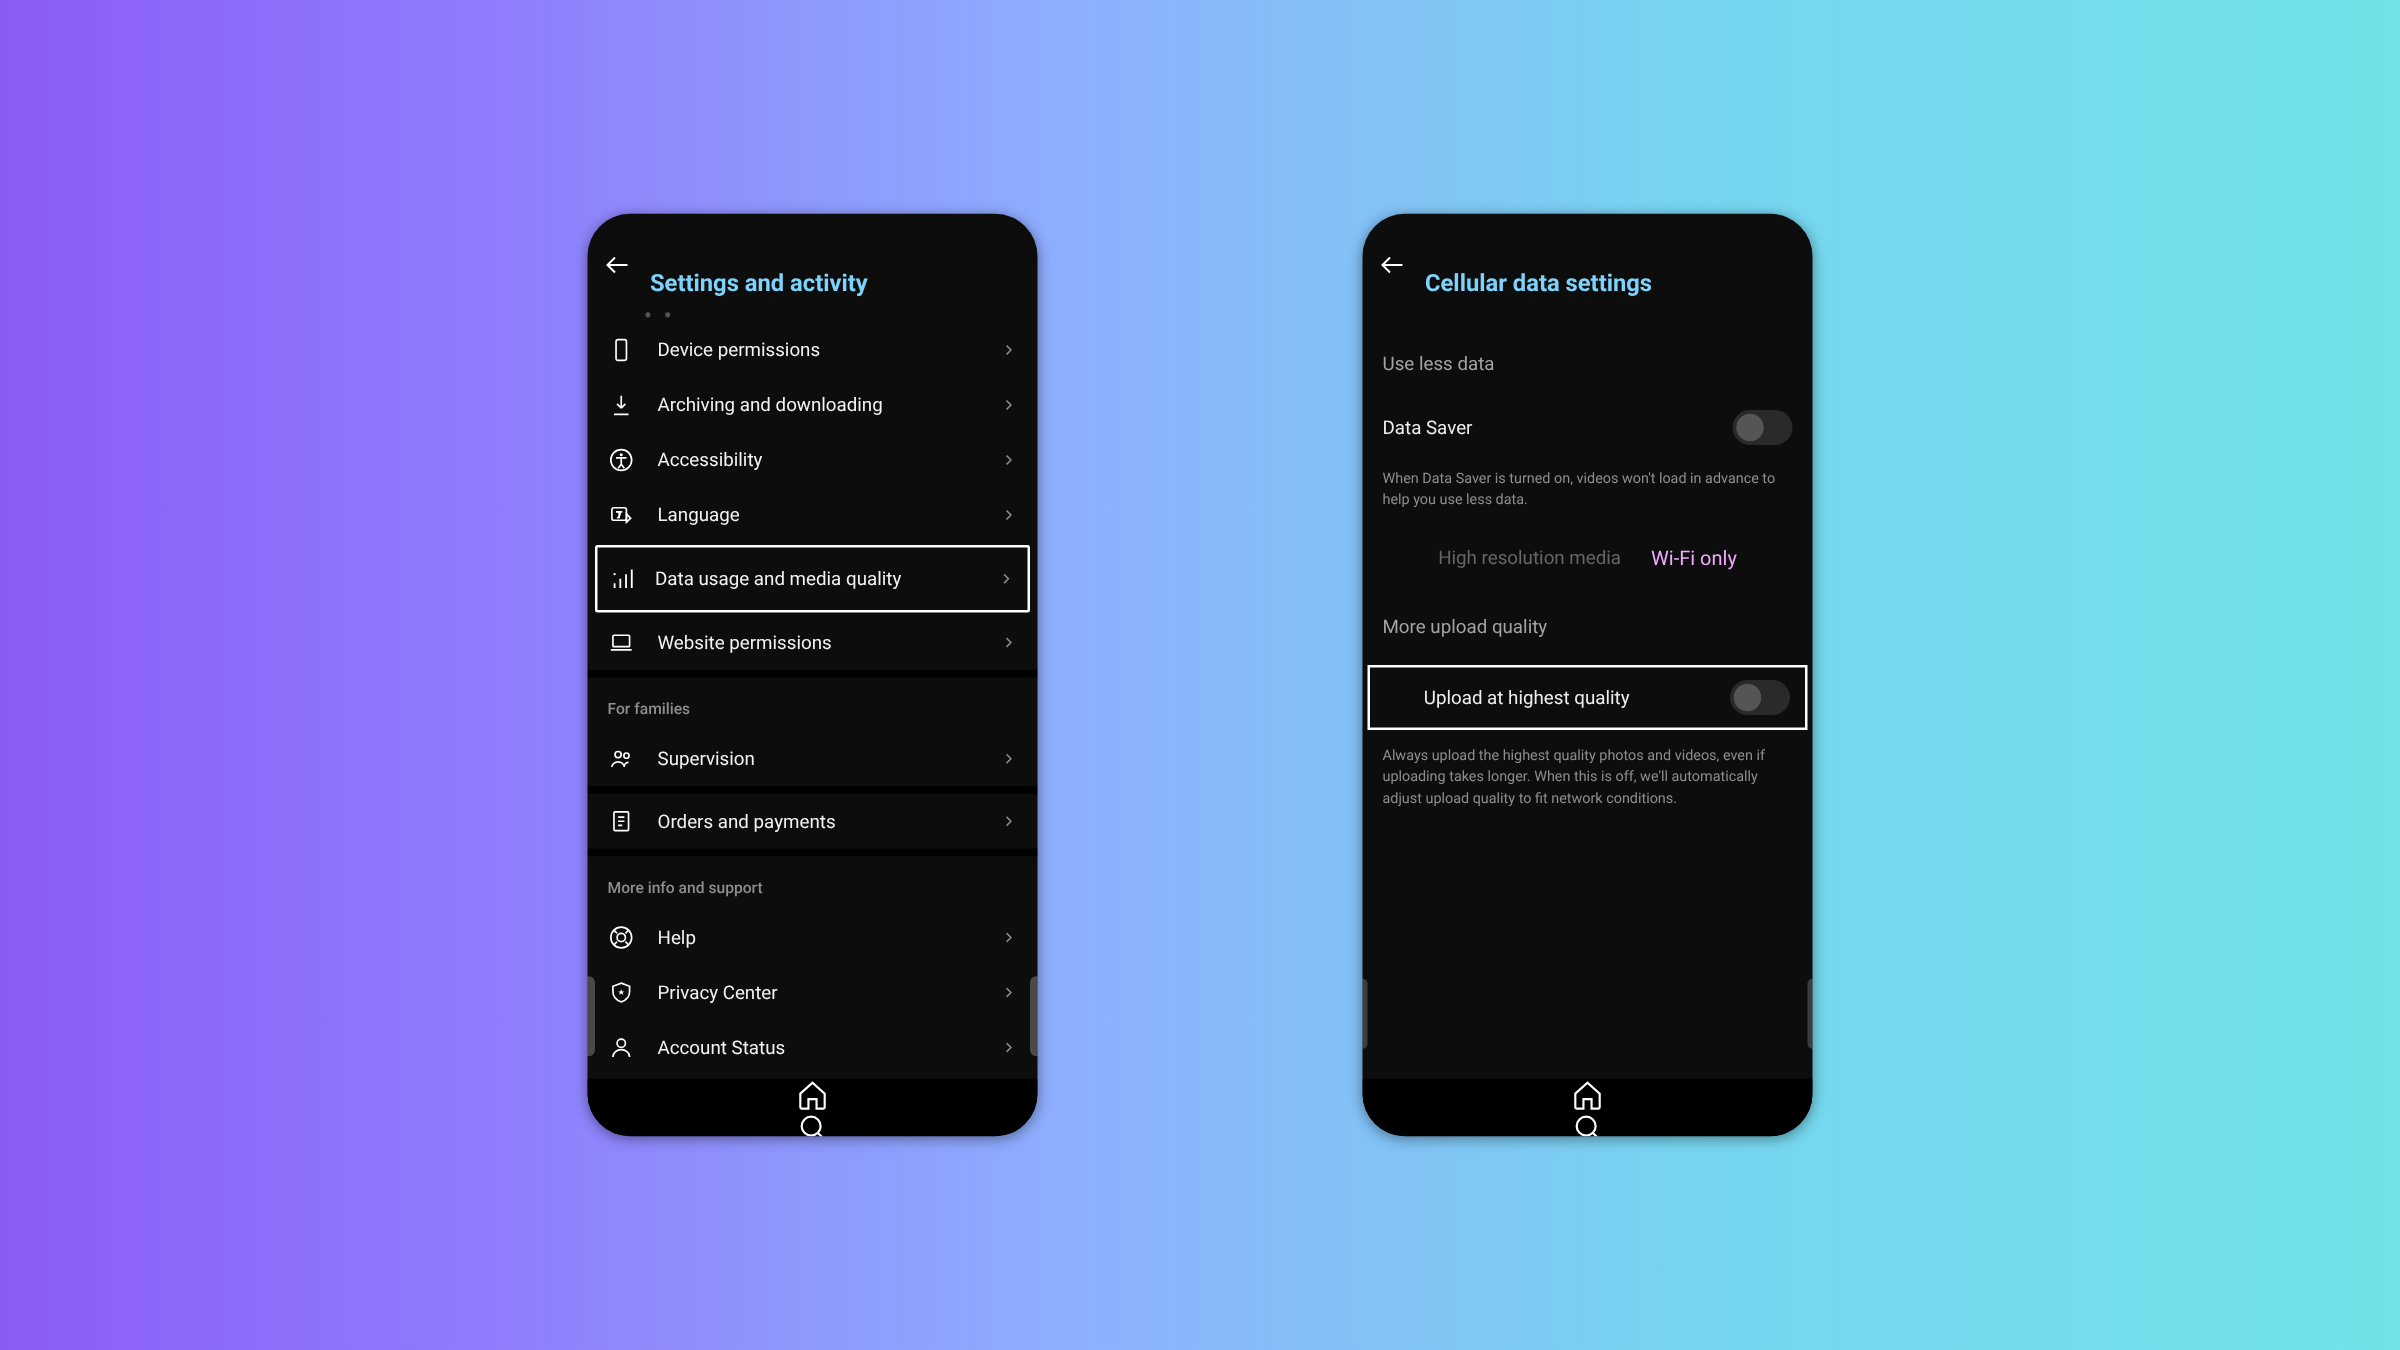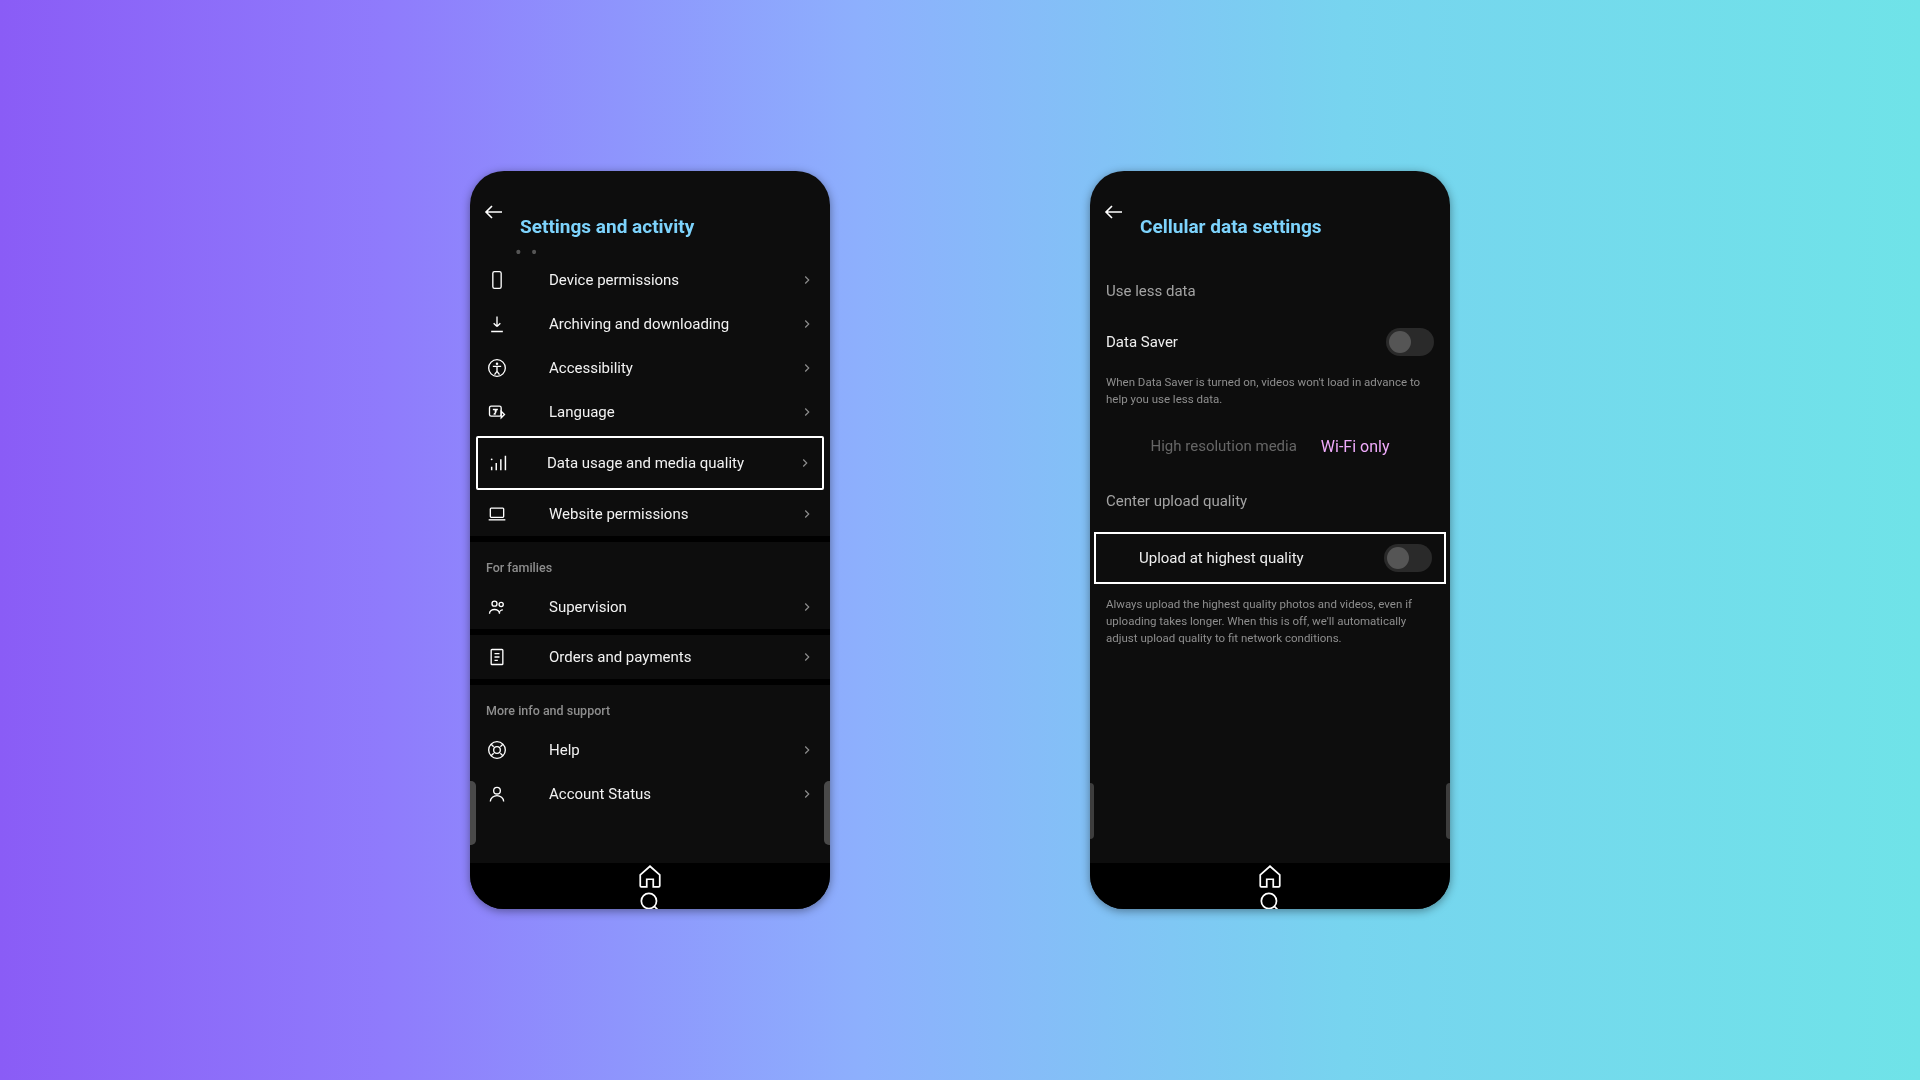--- a/index.html
+++ b/index.html
@@ -44,21 +44,21 @@
     position: relative;
   }
   .row {
     display: flex;
     align-items: center;
     padding: 12px 16px;
     gap: 18px;
     position: relative;
   }
   .row .icon { width: 22px; display:flex; justify-content:center; }
-  .row .label { flex: 1; font-size: 15px; color: #f2f2f2; font-weight: 400; margin-left: 23px; }
+  .row .label { flex: 1; font-size: 15px; color: #f2f2f2; font-weight: 400; }
   .chev { color: #8e8e8e; }
   .chev svg { display:block; }
   .section-label {
     padding: 18px 16px 10px 16px;
     font-size: 12.5px;
     color: #8e8e8e;
     font-weight: 500;
   }
   .divider-gap { height: 6px; background: #000; }
   .highlight {
@@ -288,20 +288,34 @@
           </svg>
       </span>
       <span class="label">Help</span>
       <span class="chev">
           <svg width="14" height="14" viewBox="0 0 24 24">
             <path d="M9 6l6 6-6 6" stroke="#8e8e8e" stroke-width="2" fill="none"></path>
           </svg>
         </span>
     </div>
 
+    <div class="row">
+      <span class="icon">
+        <svg width="20" height="20" viewBox="0 0 24 24">
+            <path d="M12 3l8 3v5c0 5-3.5 8.5-8 10-4.5-1.5-8-5-8-10V6l8-3z" class="ico"></path>
+            <path d="M12 9l1 2h2l-1.7 1.3.7 2-2-1.3-2 1.3.7-2L9 11h2l1-2z" fill="#fff" stroke="none"></path>
+          </svg>
+      </span>
+      <span class="label">Privacy Center</span>
+      <span class="chev">
+          <svg width="14" height="14" viewBox="0 0 24 24">
+            <path d="M9 6l6 6-6 6" stroke="#8e8e8e" stroke-width="2" fill="none"></path>
+          </svg>
+        </span>
+    </div>
 
     <div class="row">
       <span class="icon">
         <svg width="20" height="20" viewBox="0 0 24 24">
             <circle cx="12" cy="8" r="4" class="ico"></circle>
             <path d="M4 21c0-4 4-7 8-7s8 3 8 7" class="ico"></path>
           </svg>
       </span>
       <span class="label">Account Status</span>
       <span class="chev">
@@ -365,21 +379,21 @@
           <span class="knob"></span>
         </span>
     </div>
     <div class="desc">When Data Saver is turned on, videos won't load in advance to help you use less data.</div>
 
     <div class="muted-row">
       <span>High resolution media</span>
       <span class="right">Wi-Fi only</span>
     </div>
 
-    <div class="section-title" style="padding-top:28px;">Center upload quality</div>
+    <div class="section-title" style="padding-top:28px;">More upload quality</div>
 
     <div class="highlight-right">
       <span class="t-label">Upload at highest quality</span>
       <span class="toggle">
           <span class="knob"></span>
         </span>
     </div>
     <div class="desc">Always upload the highest quality photos and videos, even if uploading takes longer. When this is off, we'll automatically adjust upload quality to fit network conditions.</div>
   </div>
 

